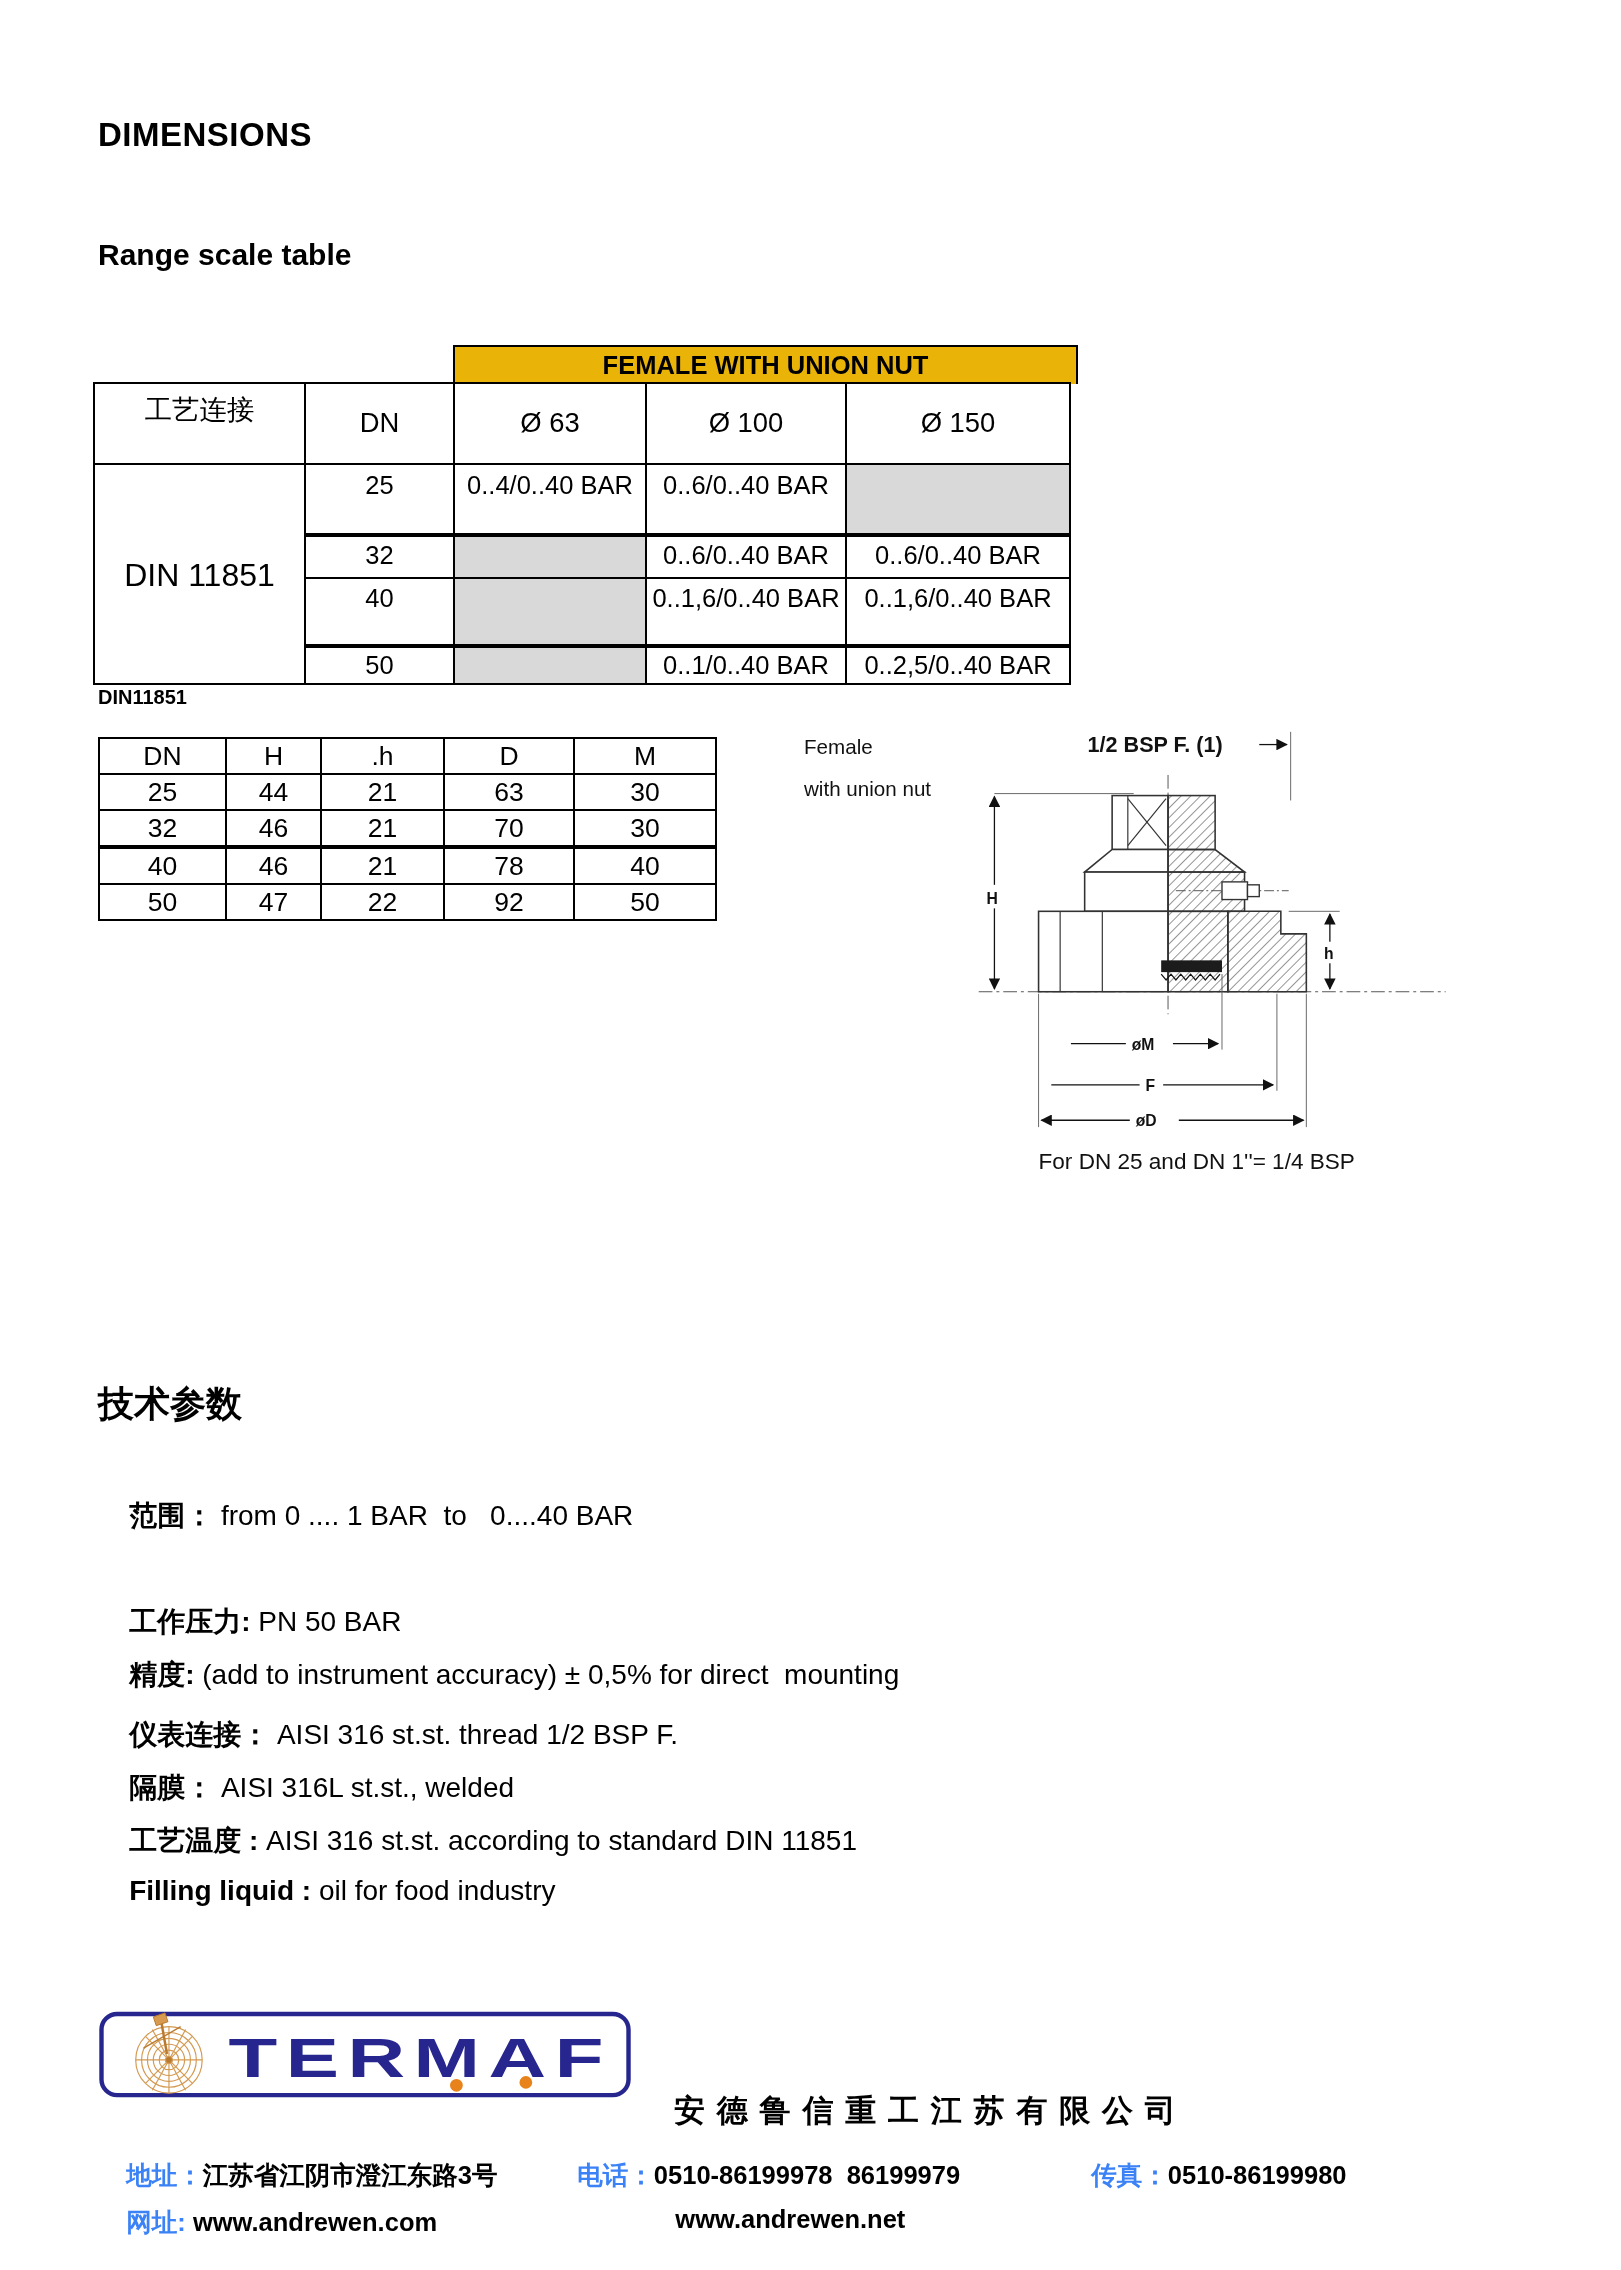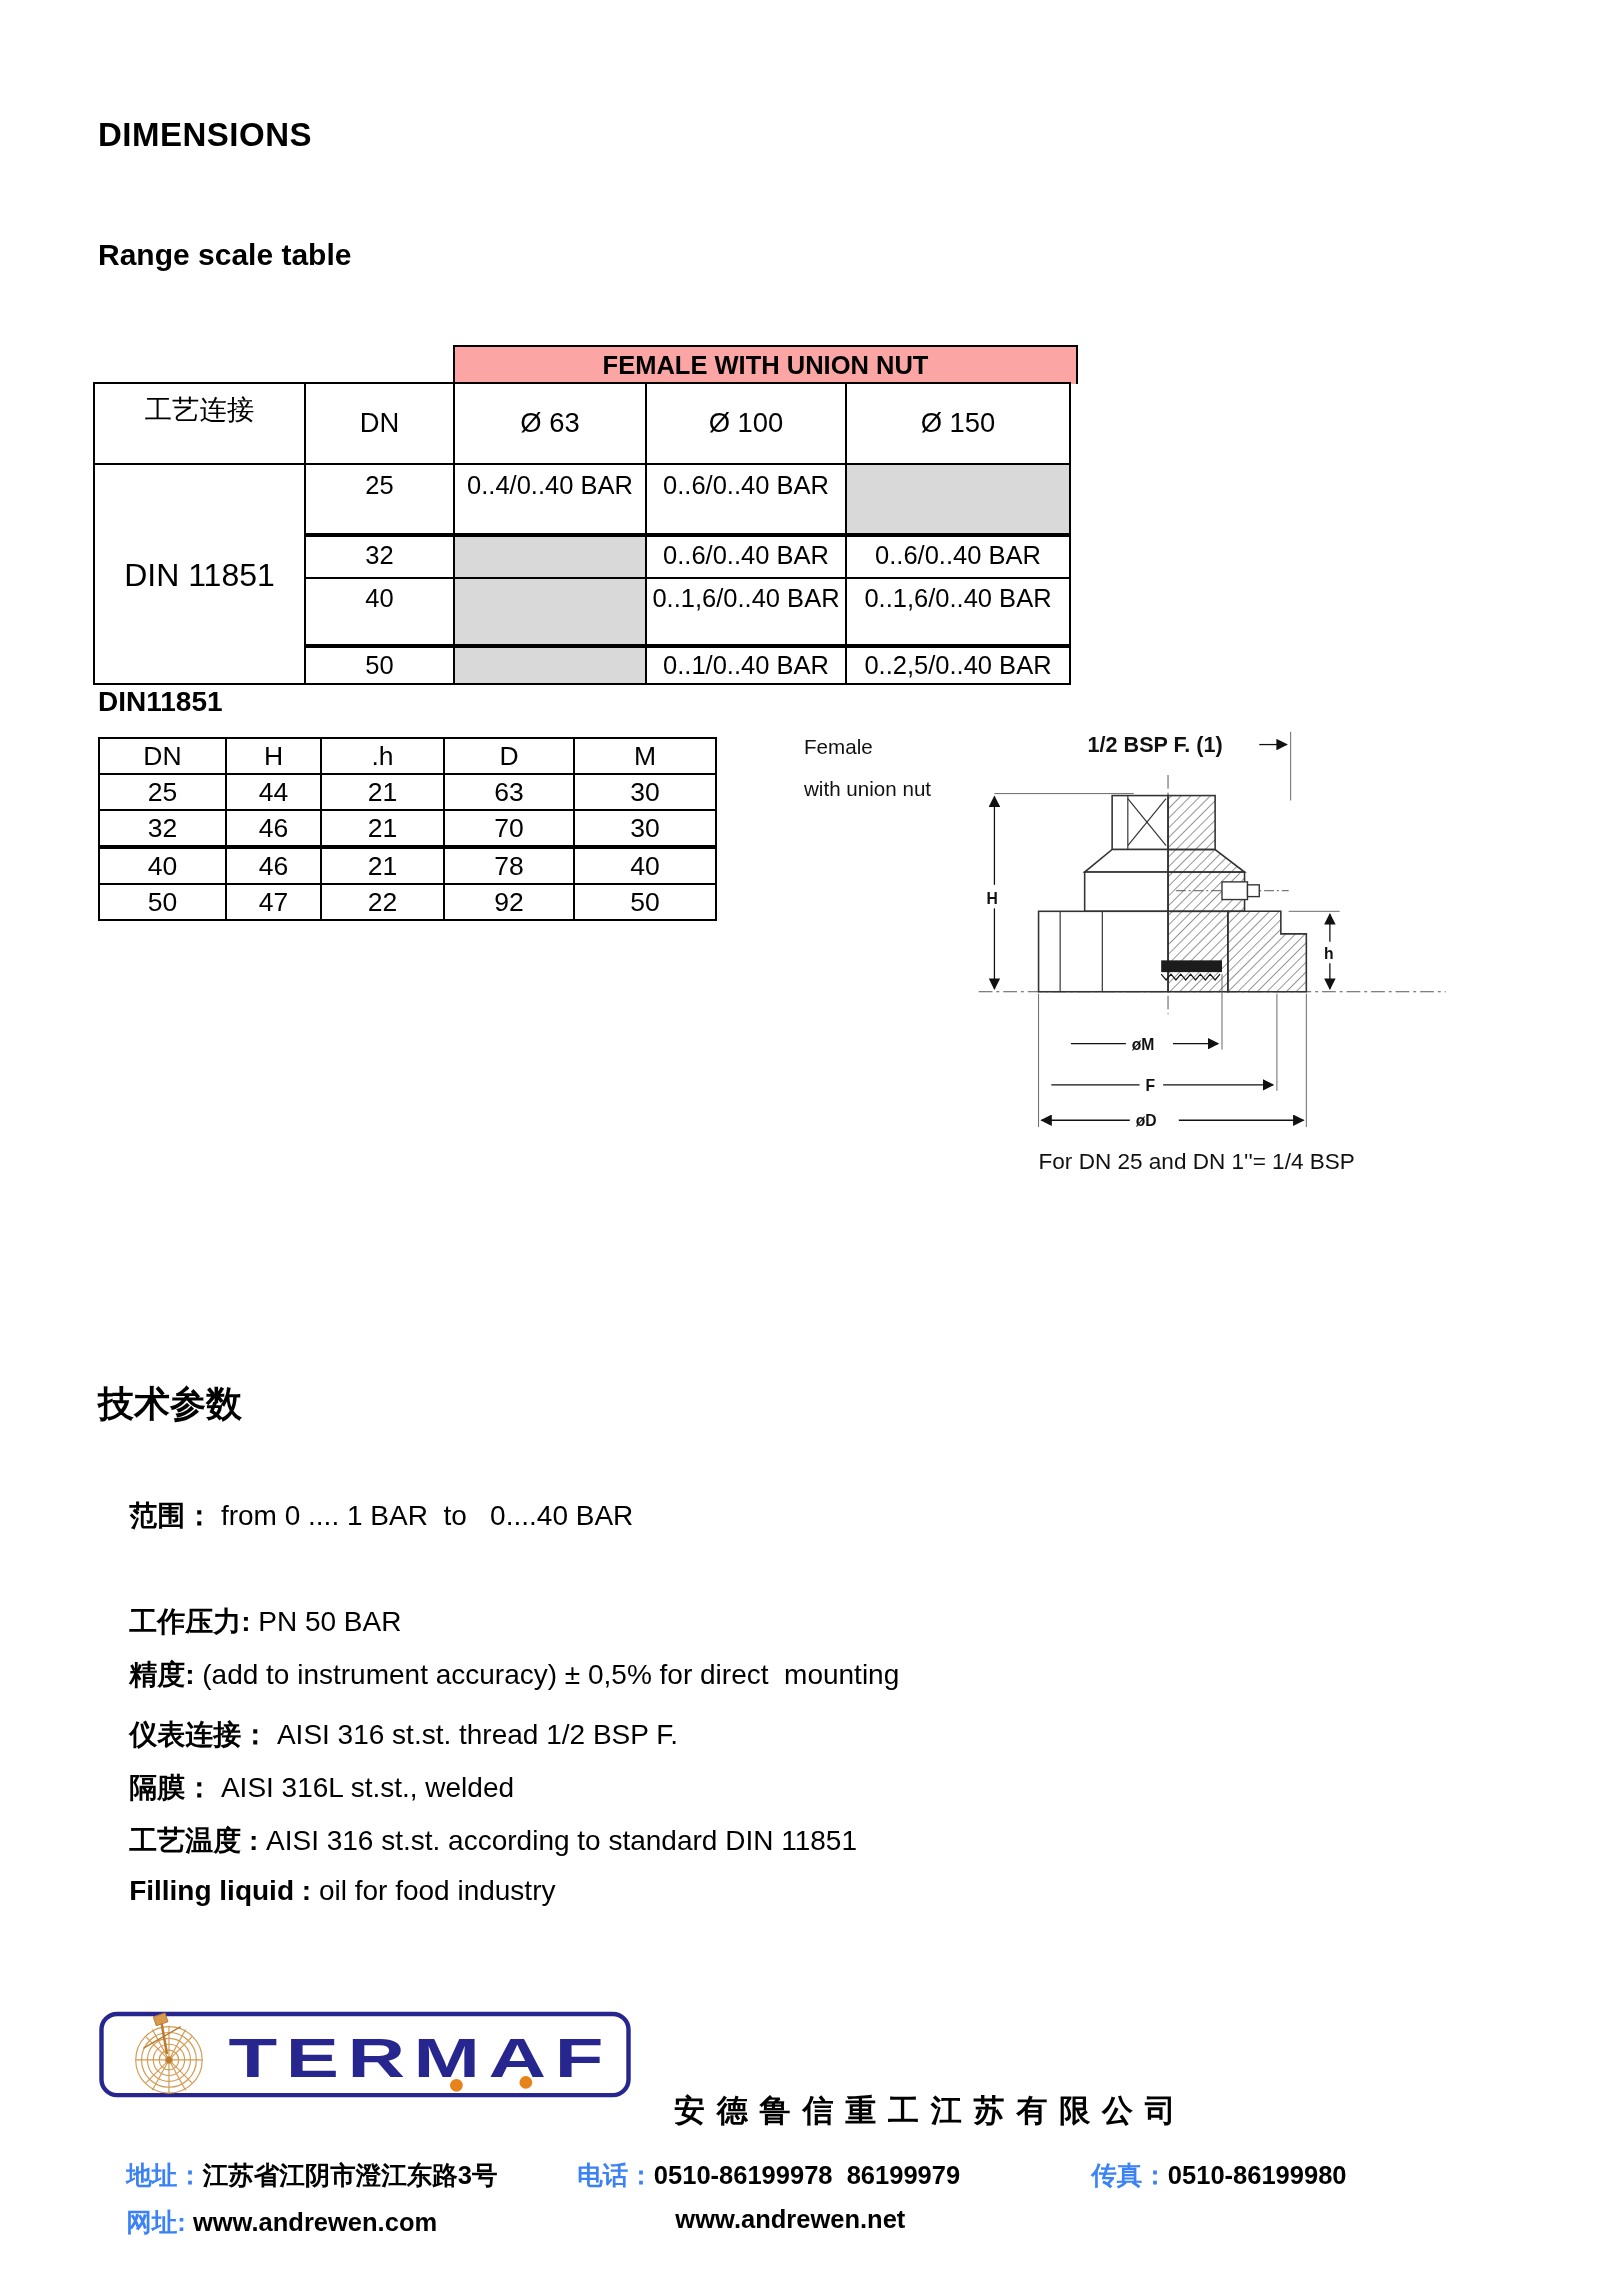--- a/index.html
+++ b/index.html
@@ -5,25 +5,25 @@
   html,body{margin:0;padding:0;background:#888;}
   .page{
     position:relative; width:1621px; height:2270px; background:#fff;
     font-family:"Liberation Sans", sans-serif; color:#000; overflow:hidden;
     margin:0 auto;
   }
   .abs{position:absolute;}
   
   .h-main{font-size:33px; font-weight:bold; letter-spacing:0.5px;}
   .h-sub{font-size:30px; font-weight:bold;}
-  .h-din{font-size:28px; font-weight:bold;}
+  .h-din{font-size:20px; font-weight:bold;}
   
   .span-head{
     left:453px; top:345px; width:621px; height:37px;
-    border:2px solid #000; border-bottom:none; background:#fca5a5;
+    border:2px solid #000; border-bottom:none; background:#eab308;
     display:flex; align-items:center; justify-content:center;
     font-size:25.5px; font-weight:bold;
   }
   table.range{
     left:93px; top:382px; border-collapse:collapse; table-layout:fixed;
     font-size:25.5px;
   }
   table.range td{border:2px solid #000; text-align:center; padding:2px 3.9px; line-height:1.18;}
   table.range col.c0{width:211px}
   table.range col.c1{width:149px}

